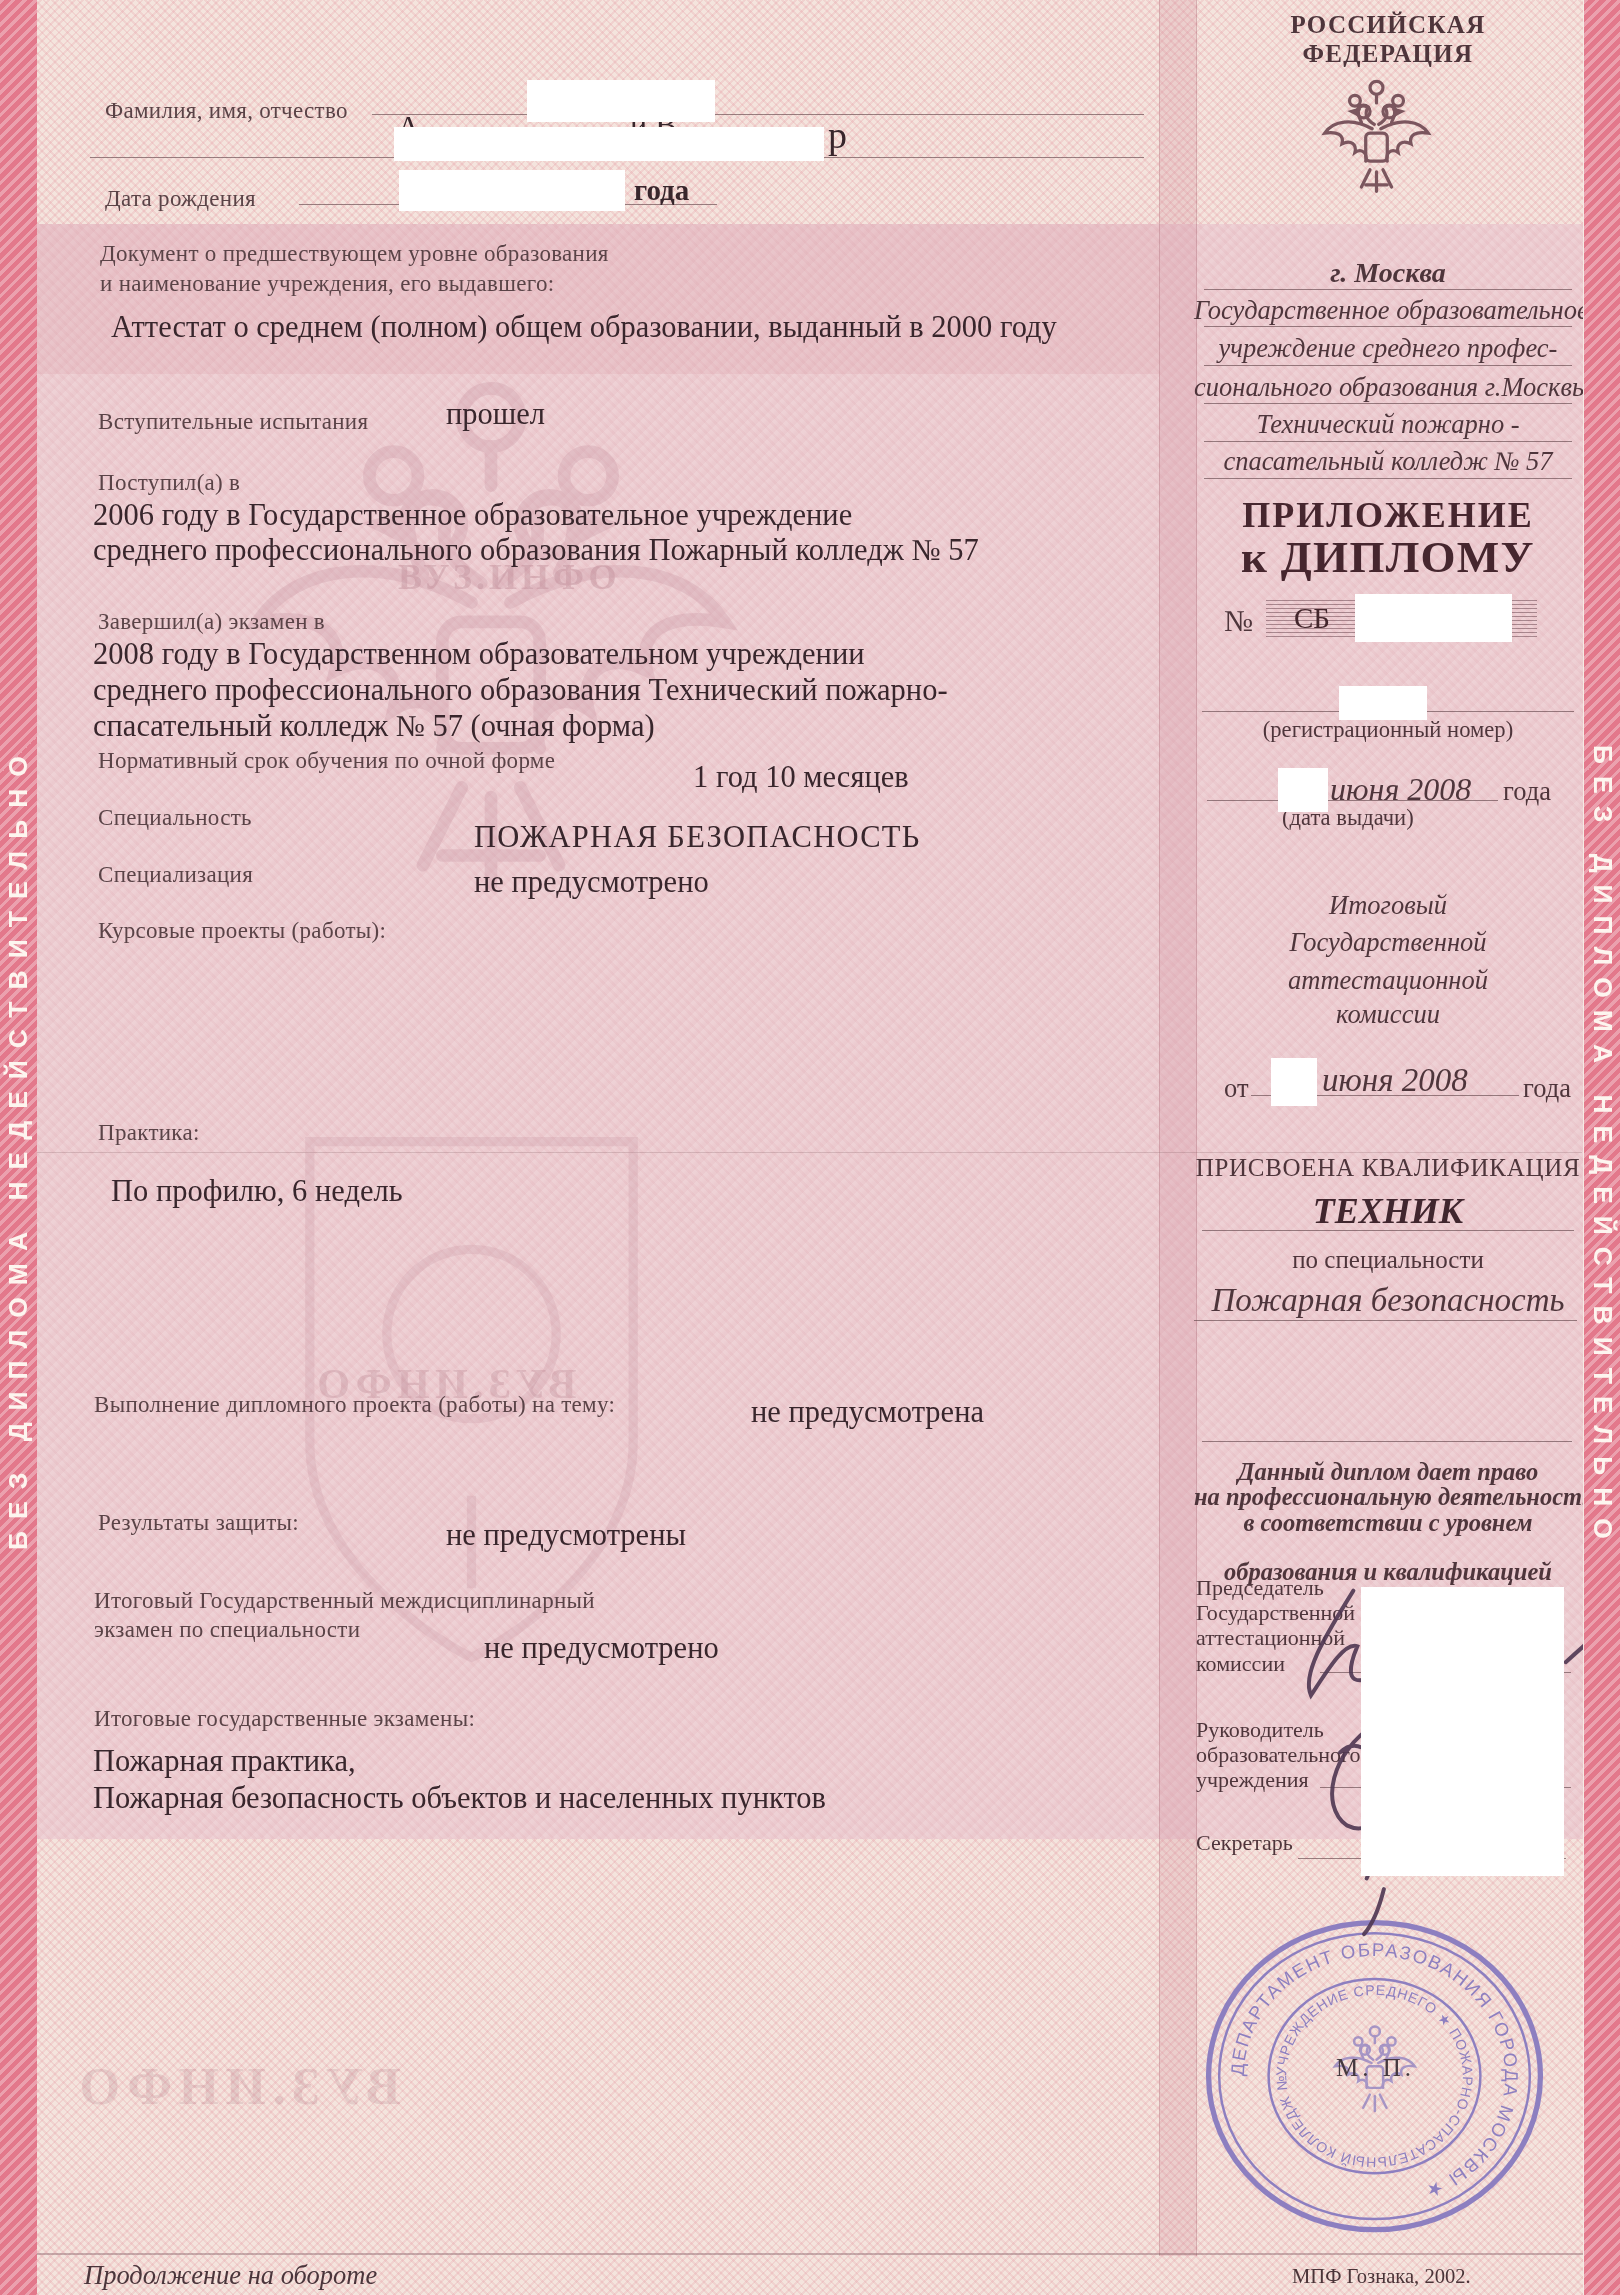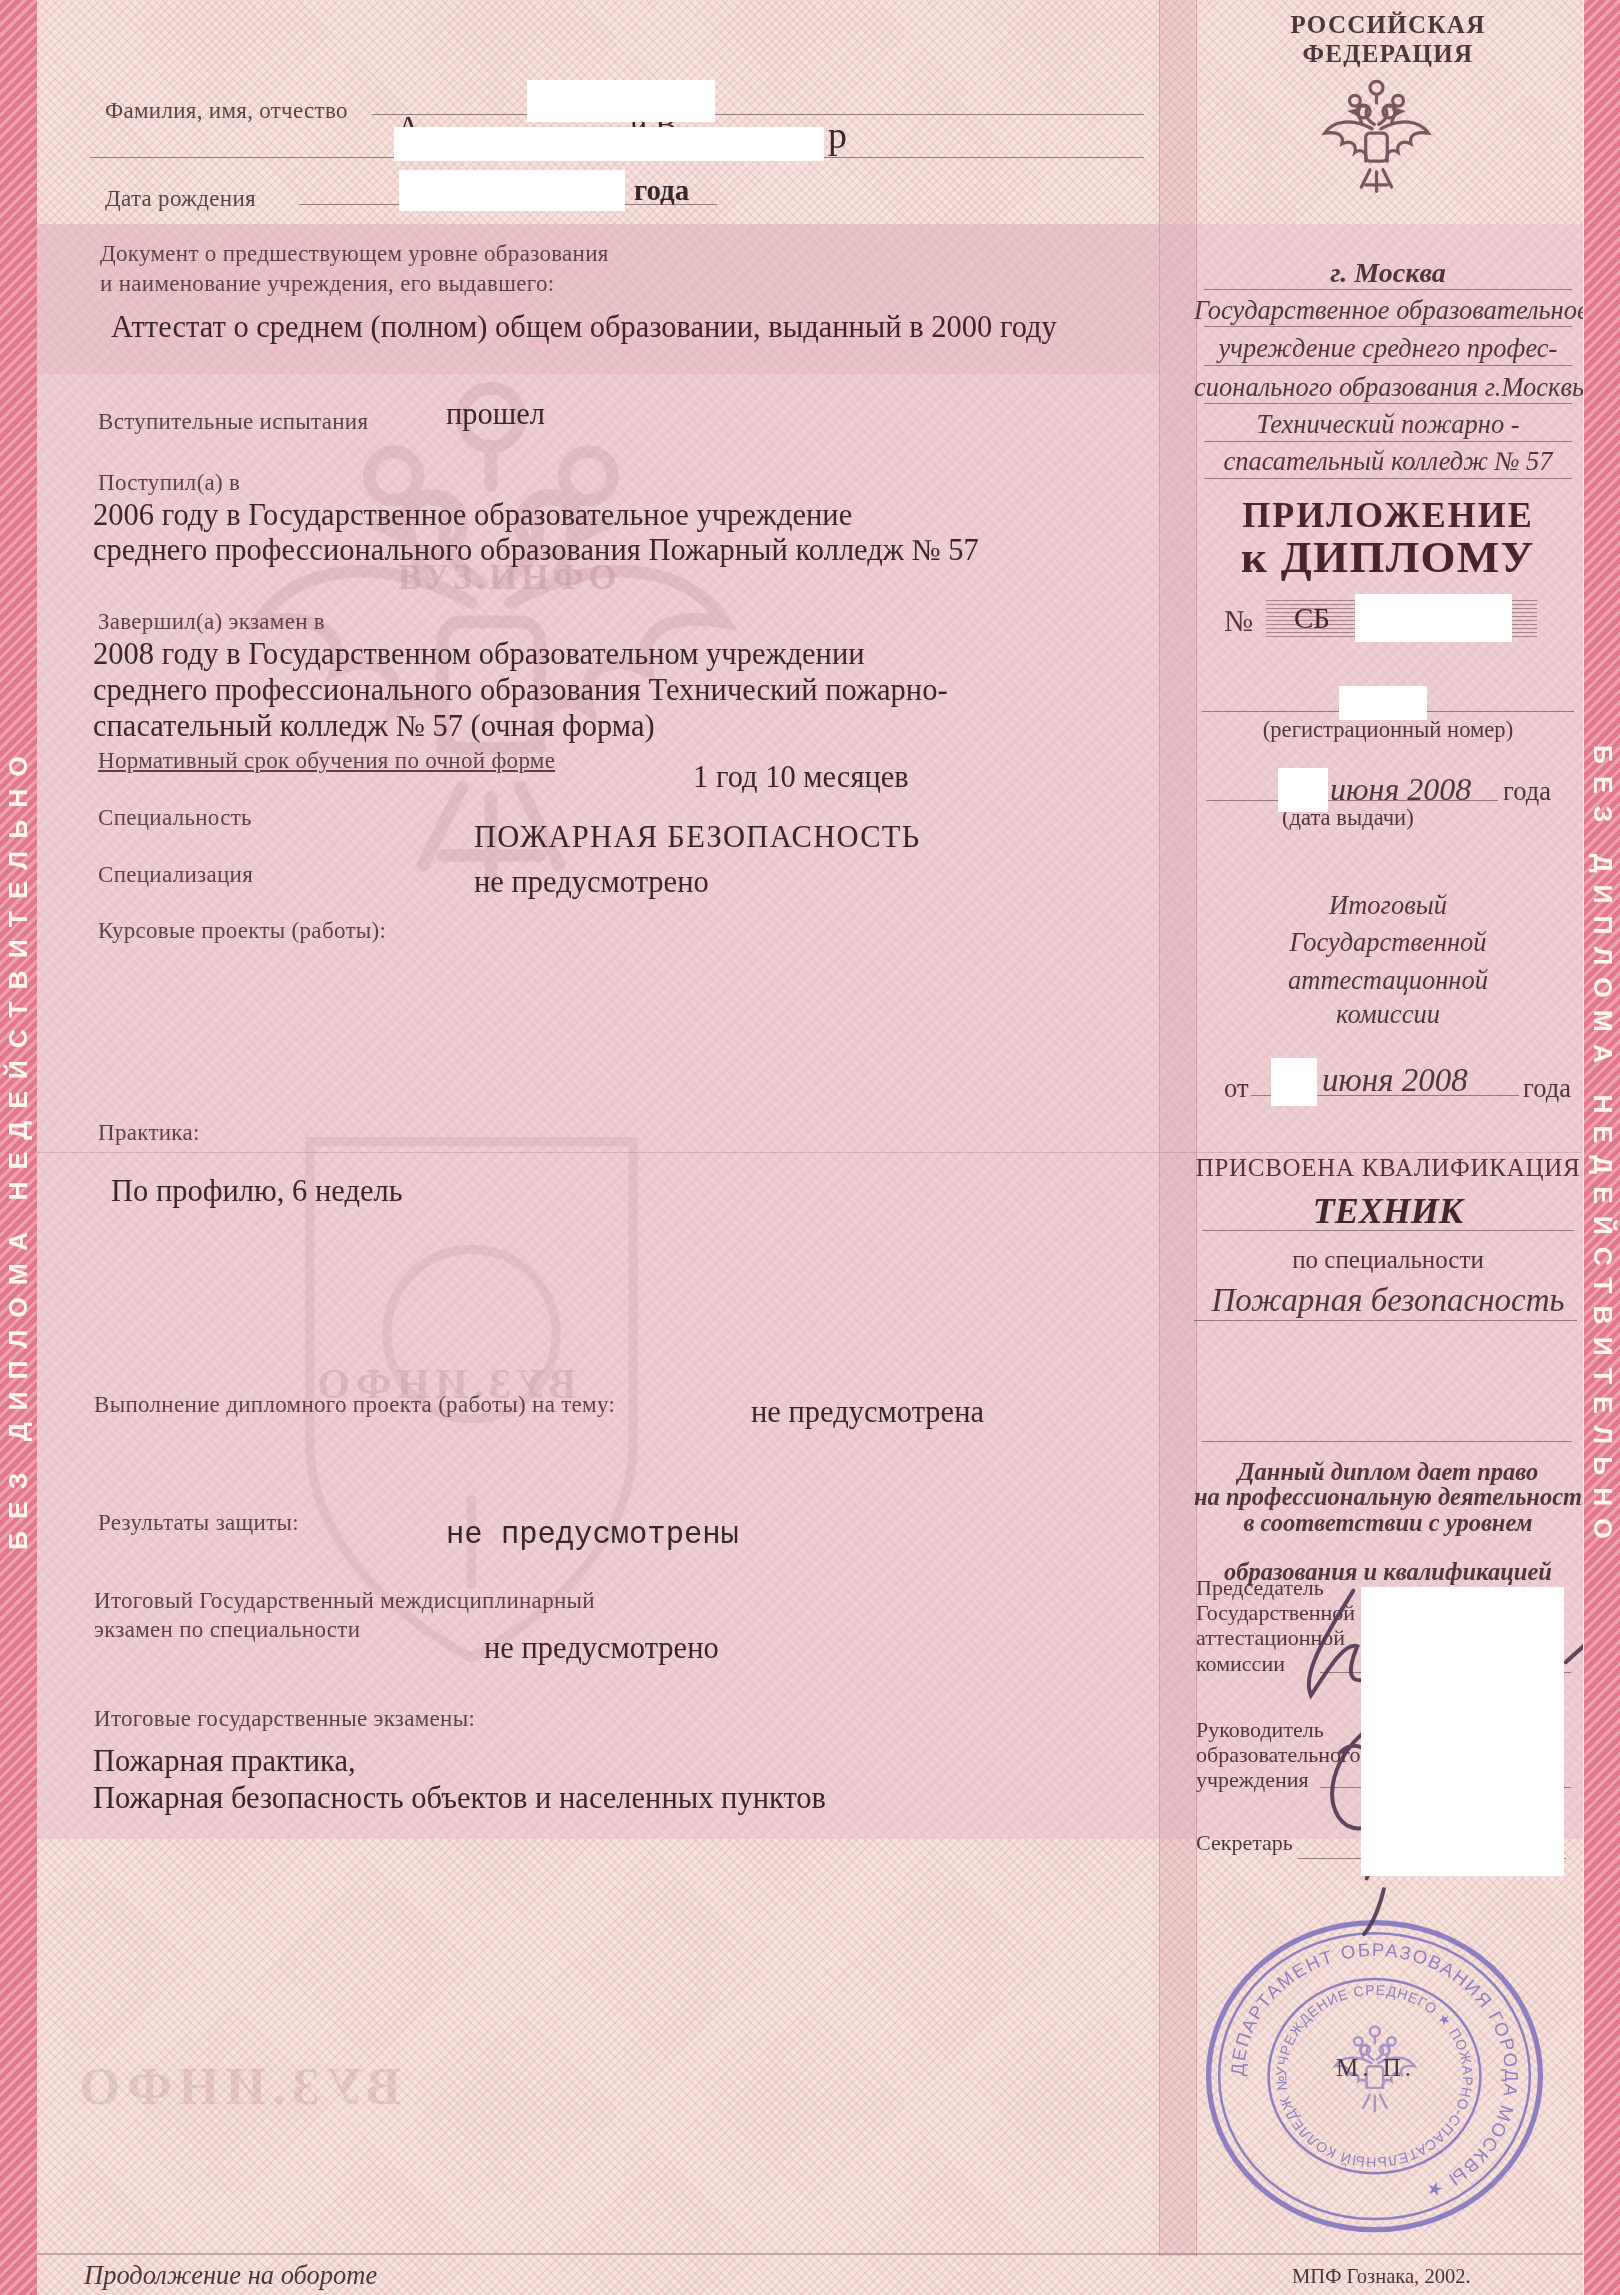--- a/index.html
+++ b/index.html
@@ -106,38 +106,38 @@
 
   <div class="lab txt" style="left:98px;top:470px;">Поступил(а) в</div>
   <div class="val txt" style="left:93px;top:498px;">2006 году в Государственное образовательное учреждение</div>
   <div class="val txt" style="left:93px;top:533px;">среднего профессионального образования Пожарный колледж № 57</div>
 
   <div class="lab txt" style="left:98px;top:609px;">Завершил(а) экзамен в</div>
   <div class="val txt" style="left:93px;top:637px;">2008 году в Государственном образовательном учреждении</div>
   <div class="val txt" style="left:93px;top:673px;">среднего профессионального образования Технический пожарно-</div>
   <div class="val txt" style="left:93px;top:709px;">спасательный колледж № 57 (очная форма)</div>
 
-  <div class="lab txt" style="left:98px;top:748px;text-decoration:underline;">Нормативный срок обучения по очной форме</div>
+  <div class="lab txt" style="left:98px;top:748px;">Нормативный срок обучения по очной форме</div>
   <div class="val txt" style="left:693px;top:760px;">1 год 10 месяцев</div>
 
   <div class="lab txt" style="left:98px;top:805px;text-align:center;">Специальность</div>
   <div class="val txt" style="left:474px;top:820px;letter-spacing:1.3px;">ПОЖАРНАЯ БЕЗОПАСНОСТЬ</div>
   <div class="lab txt" style="left:98px;top:862px;">Специализация</div>
   <div class="val txt" style="left:474px;top:865px;">не предусмотрено</div>
 
   <div class="lab txt" style="left:98px;top:918px;">Курсовые проекты (работы):</div>
 
   <div class="lab txt" style="left:98px;top:1120px;">Практика:</div>
   <div class="val txt" style="left:111px;top:1174px;">По профилю, 6 недель</div>
 
   <div class="lab txt" style="left:94px;top:1392px;">Выполнение дипломного проекта (работы) на тему:</div>
   <div class="val txt" style="left:751px;top:1395px;">не предусмотрена</div>
 
   <div class="lab txt" style="left:98px;top:1510px;">Результаты защиты:</div>
-  <div class="val txt" style="left:446px;top:1518px;font-family:Liberation Mono, monospace;">не предусмотрены</div>
+  <div class="val txt" style="left:446px;top:1518px;">не предусмотрены</div>
 
   <div class="lab txt" style="left:94px;top:1588px;">Итоговый Государственный междисциплинарный</div>
   <div class="lab txt" style="left:94px;top:1617px;">экзамен по специальности</div>
   <div class="val txt" style="left:484px;top:1631px;">не предусмотрено</div>
 
   <div class="lab txt" style="left:94px;top:1706px;">Итоговые государственные экзамены:</div>
   <div class="val txt" style="left:93px;top:1744px;">Пожарная практика,</div>
   <div class="val txt" style="left:93px;top:1781px;">Пожарная безопасность объектов и населенных пунктов</div>
 
   <div class="val txt it" style="left:84px;top:2260px;font-size:26.5px;color:#4a353b;">Продолжение на обороте</div>

